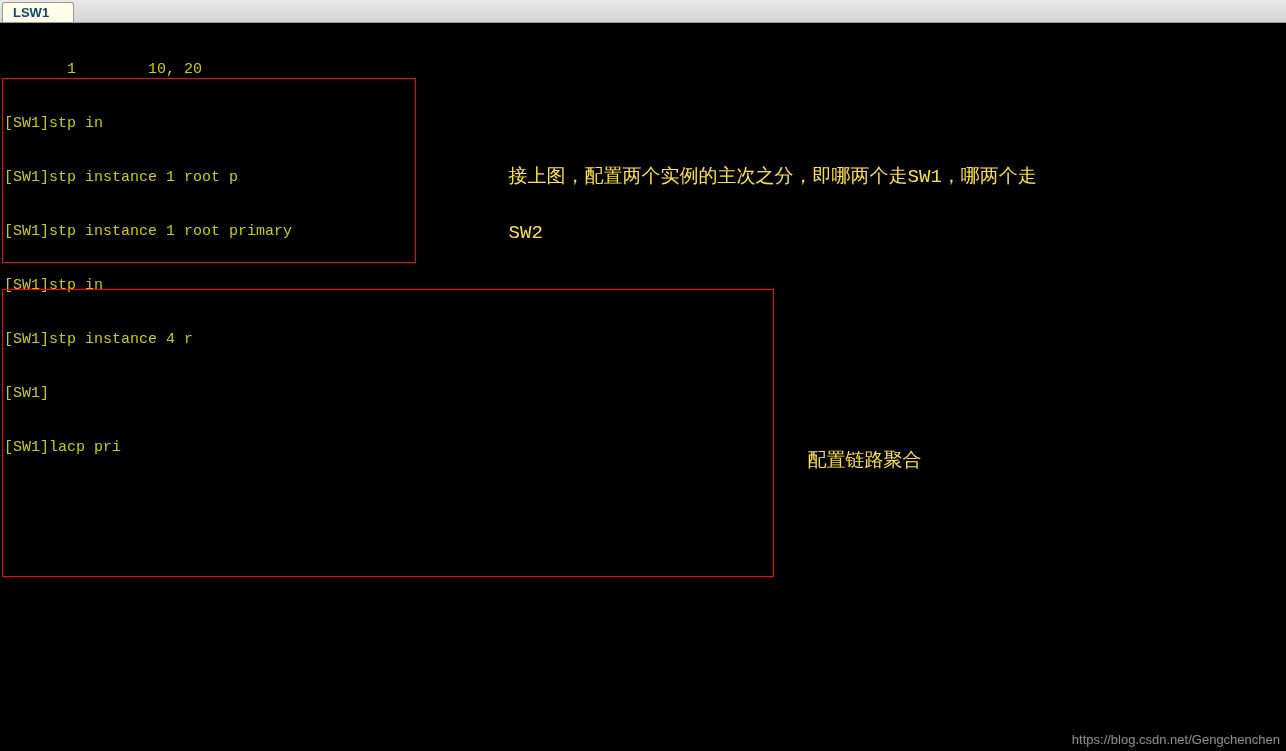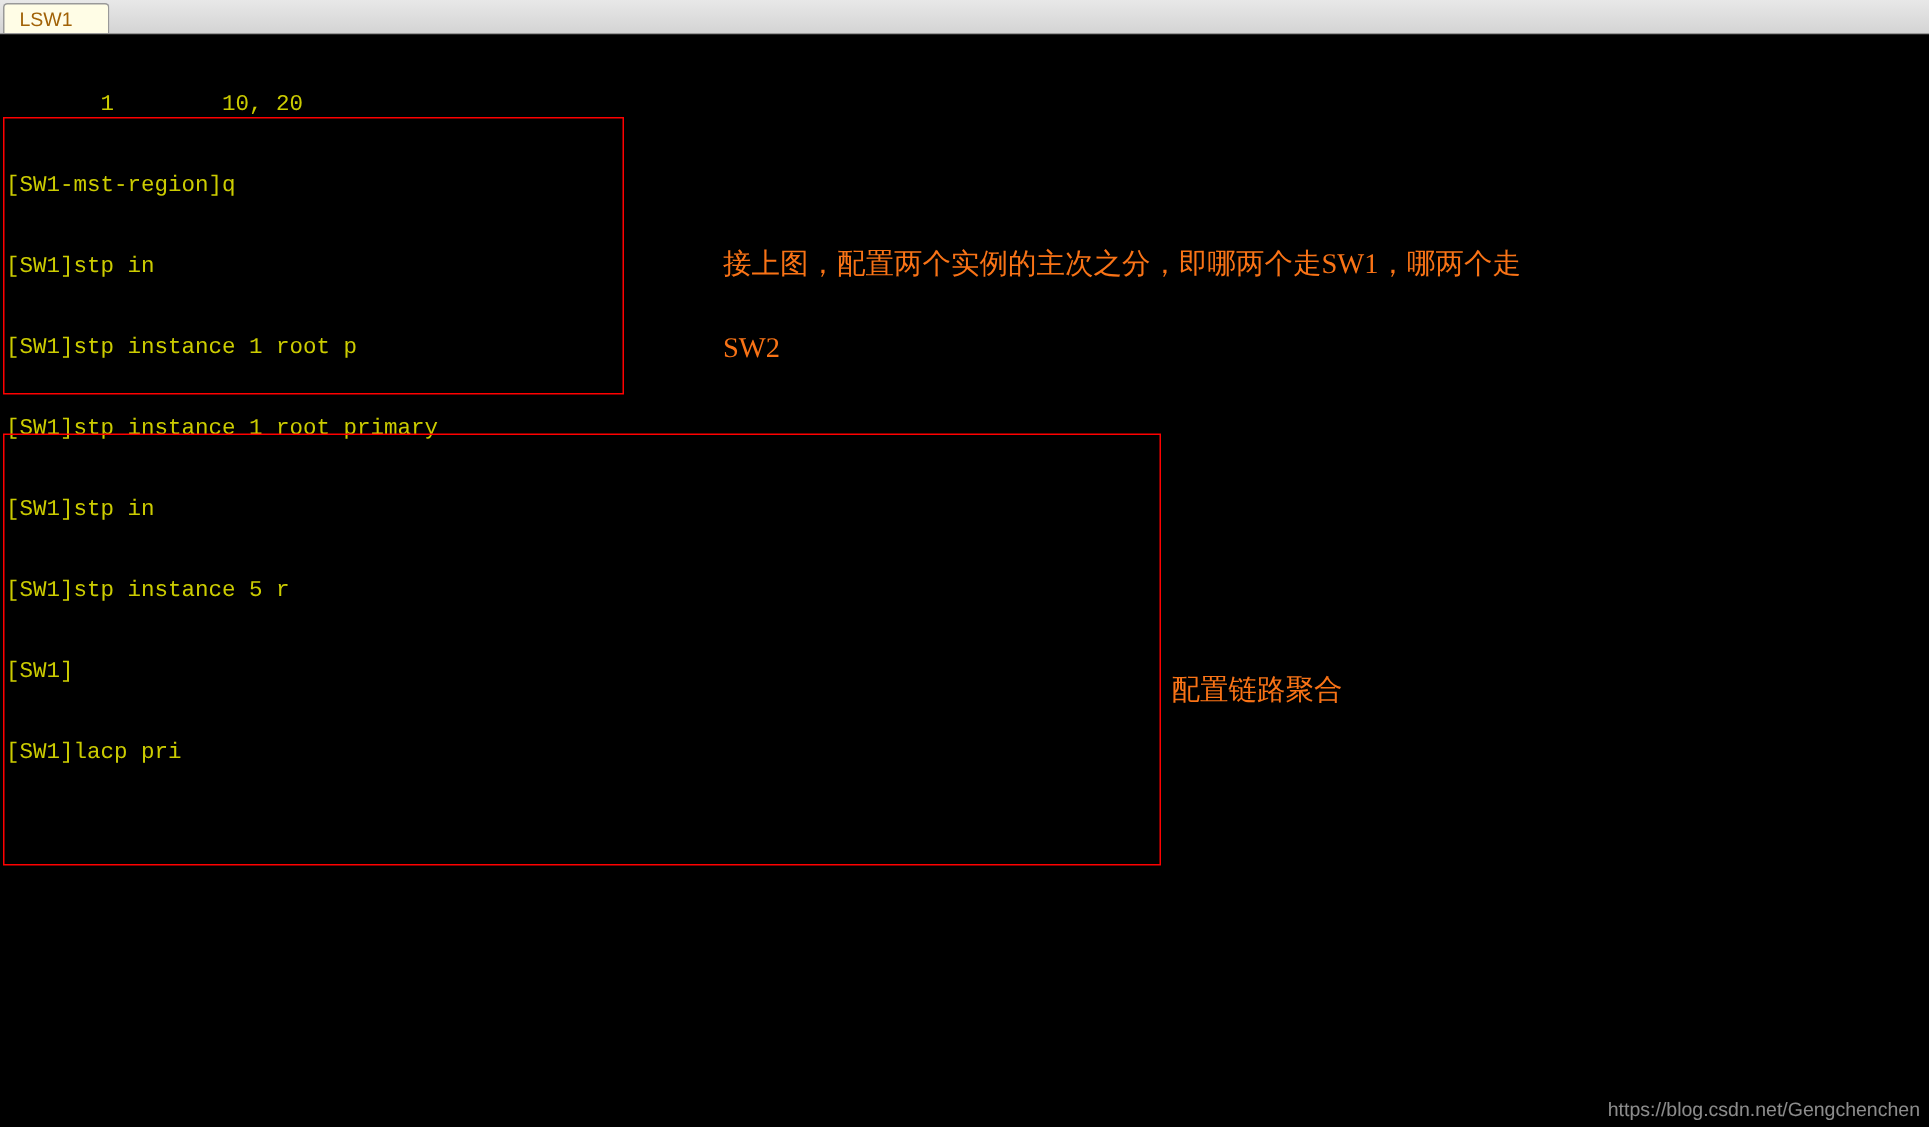--- a/index.html
+++ b/index.html
@@ -20,44 +20,45 @@
     display: flex;
     align-items: flex-end;
   }
   .tab {
     background: #fffde6;
     border: 1px solid #999;
     border-bottom: none;
     padding: 2px 24px 2px 10px;
     font-family: Arial, sans-serif;
     font-size: 13px;
-    color: #a16207;
+    color: #0c4a6e;
     margin-left: 2px;
     border-radius: 3px 3px 0 0;
+    font-weight: bold;
   }
   .terminal {
     background: #000;
     color: #cccc00;
     padding: 2px 4px;
     line-height: 18px;
     white-space: pre;
     position: relative;
     height: calc(751px - 22px);
     box-sizing: border-box;
   }
   .line { display:block; height:18px;}
   .box {
     position: absolute;
     border: 1px solid #ff0000;
     pointer-events: none;
   }
   .annotation {
     position: absolute;
-    color: #f97316;
-    font-family: Liberation Serif, serif;
+    color: #fde047;
+    font-family: Liberation Mono, monospace;
     font-size: 19px;
     line-height: 28px;
     pointer-events: none;
   }
   .watermark {
     position: absolute;
     right: 6px;
     bottom: 4px;
     color: rgba(255,255,255,0.55);
     font-family: Arial, sans-serif;
@@ -66,26 +67,25 @@
 </style>
 </head>
 <body>
 
 <div class="tab-strip">
   <div class="tab">LSW1</div>
 </div>
 
 <div class="terminal">
   <span class="line">       1        10, 20</span>
-  <span class="line">[SW1-mst-region]q</span>
   <span class="line">[SW1]stp in</span>
   <span class="line">[SW1]stp instance 1 root p</span>
   <span class="line">[SW1]stp instance 1 root primary</span>
   <span class="line">[SW1]stp in</span>
-  <span class="line">[SW1]stp instance 5 r</span>
+  <span class="line">[SW1]stp instance 4 r</span>
   <span class="line">[SW1]</span>
   <span class="line">[SW1]lacp pri</span>
   
   
   
   
   
   
   
   

